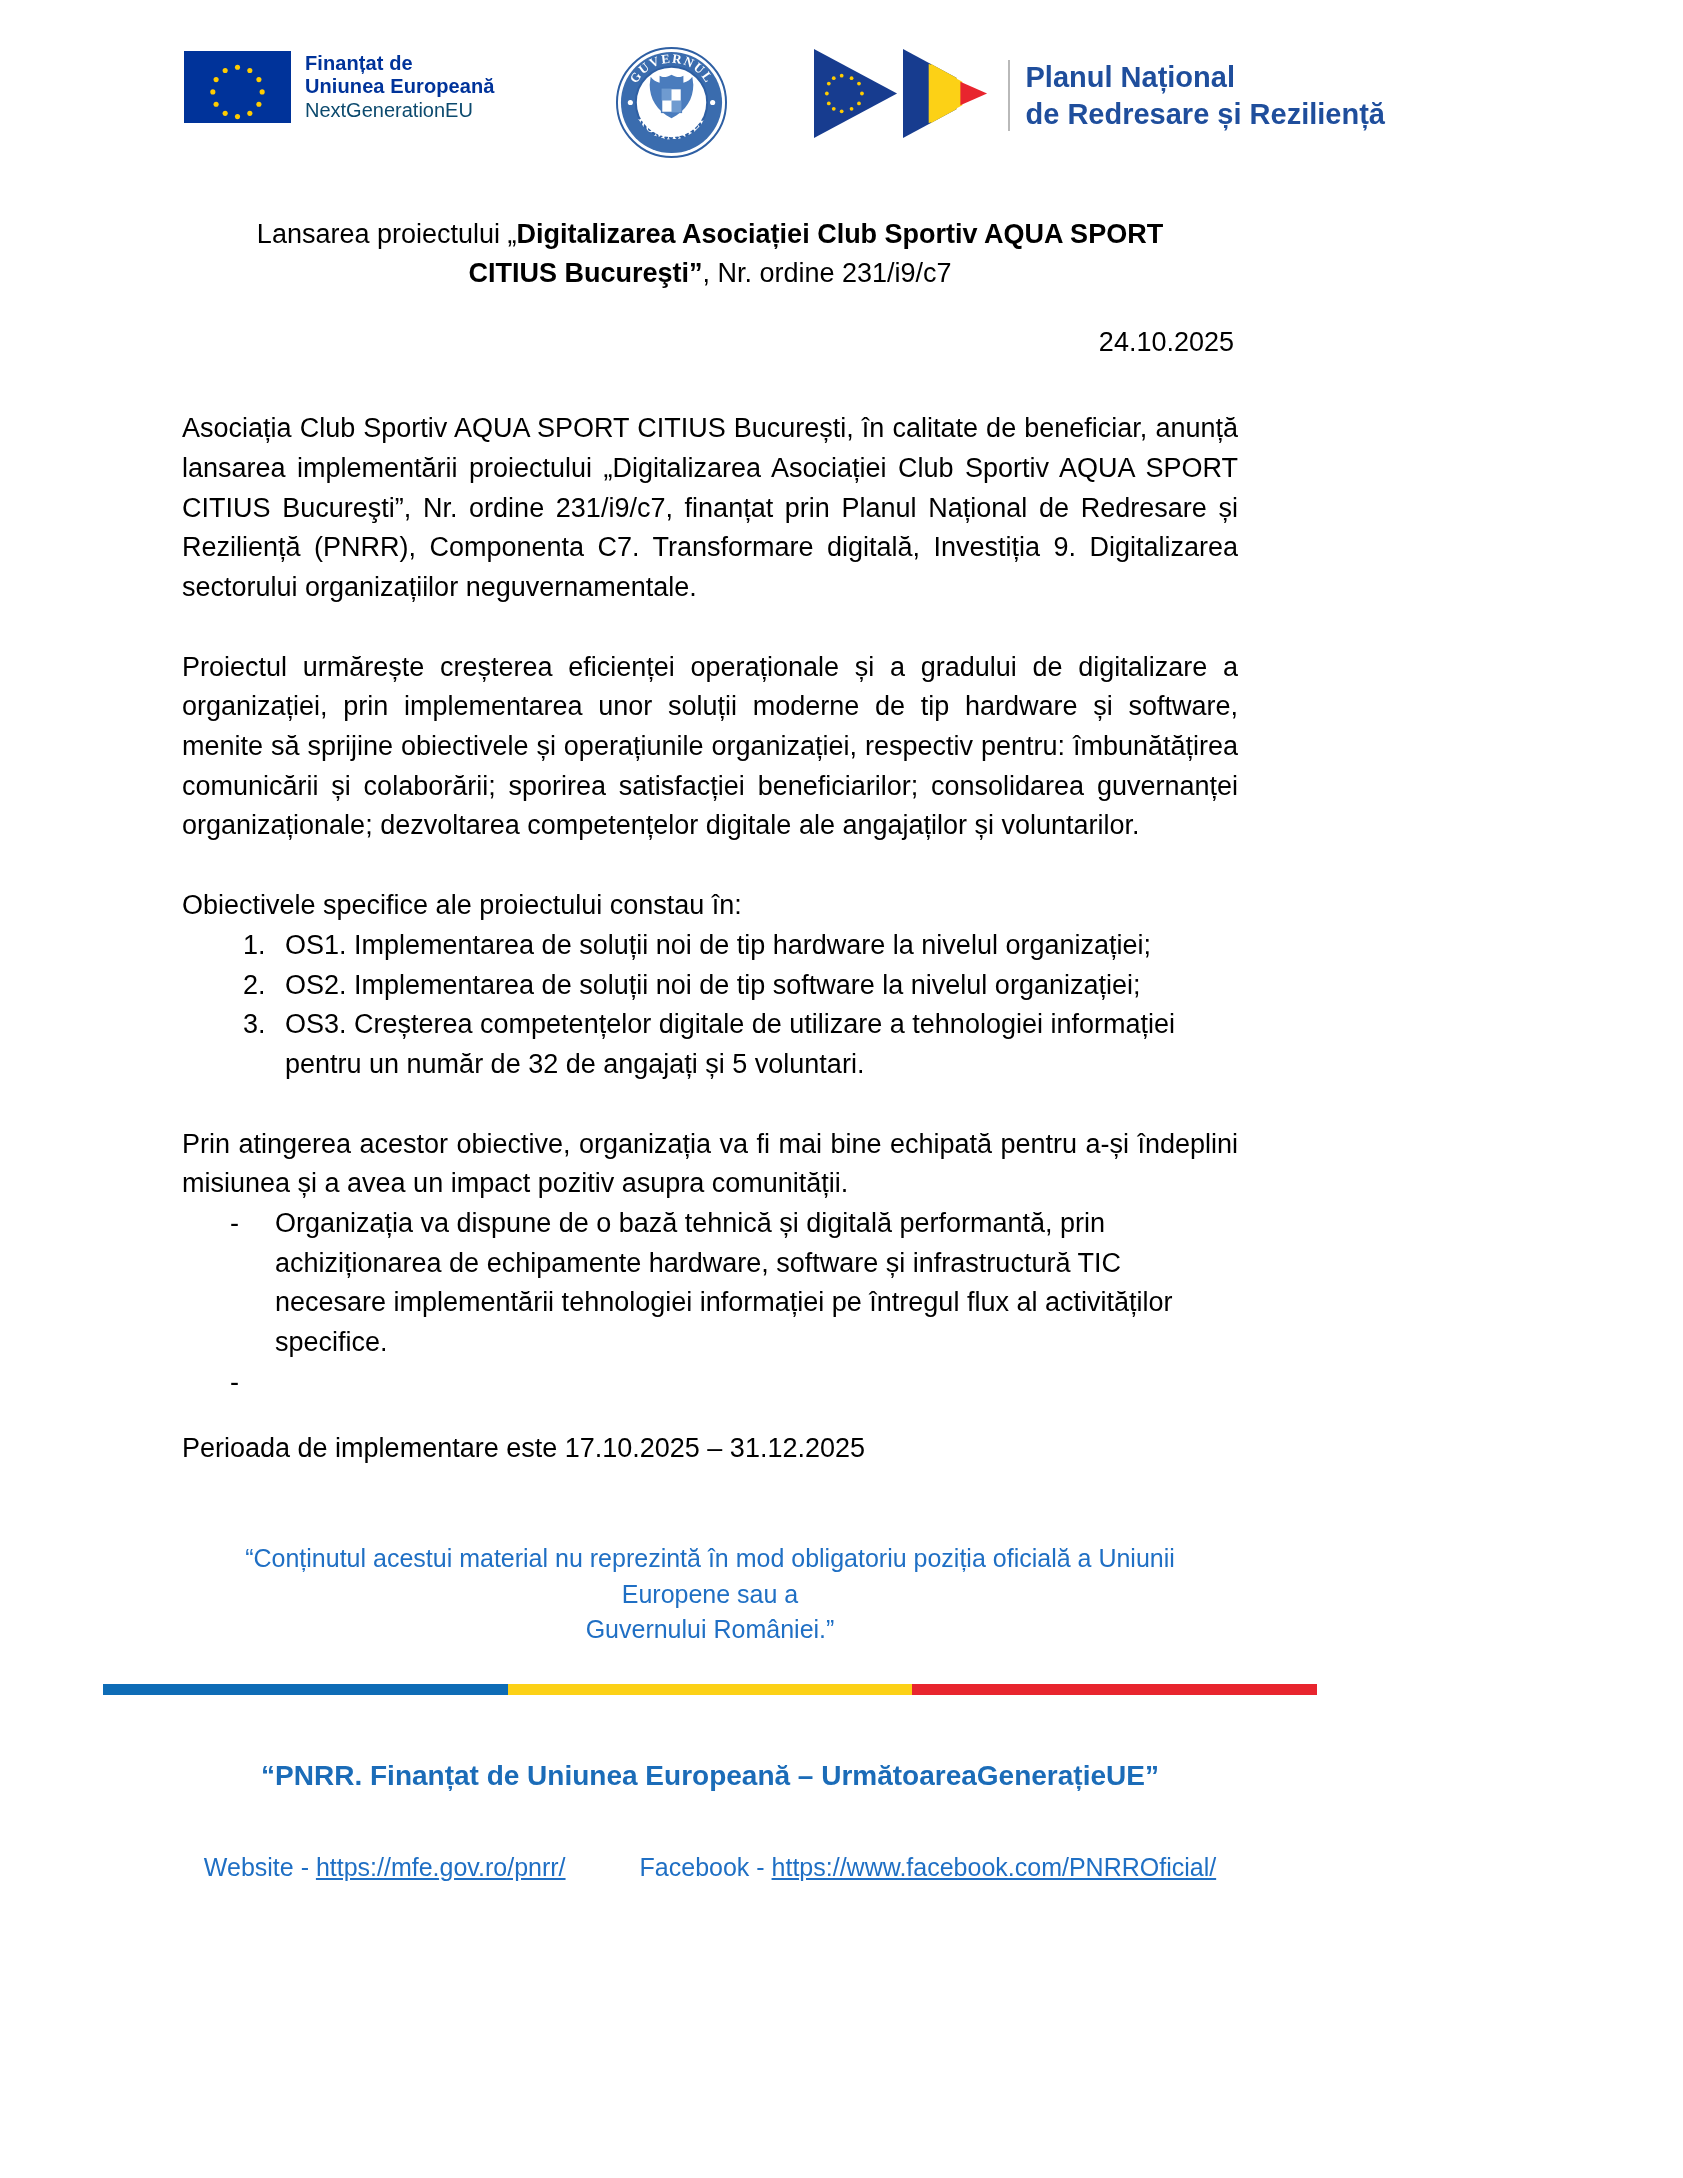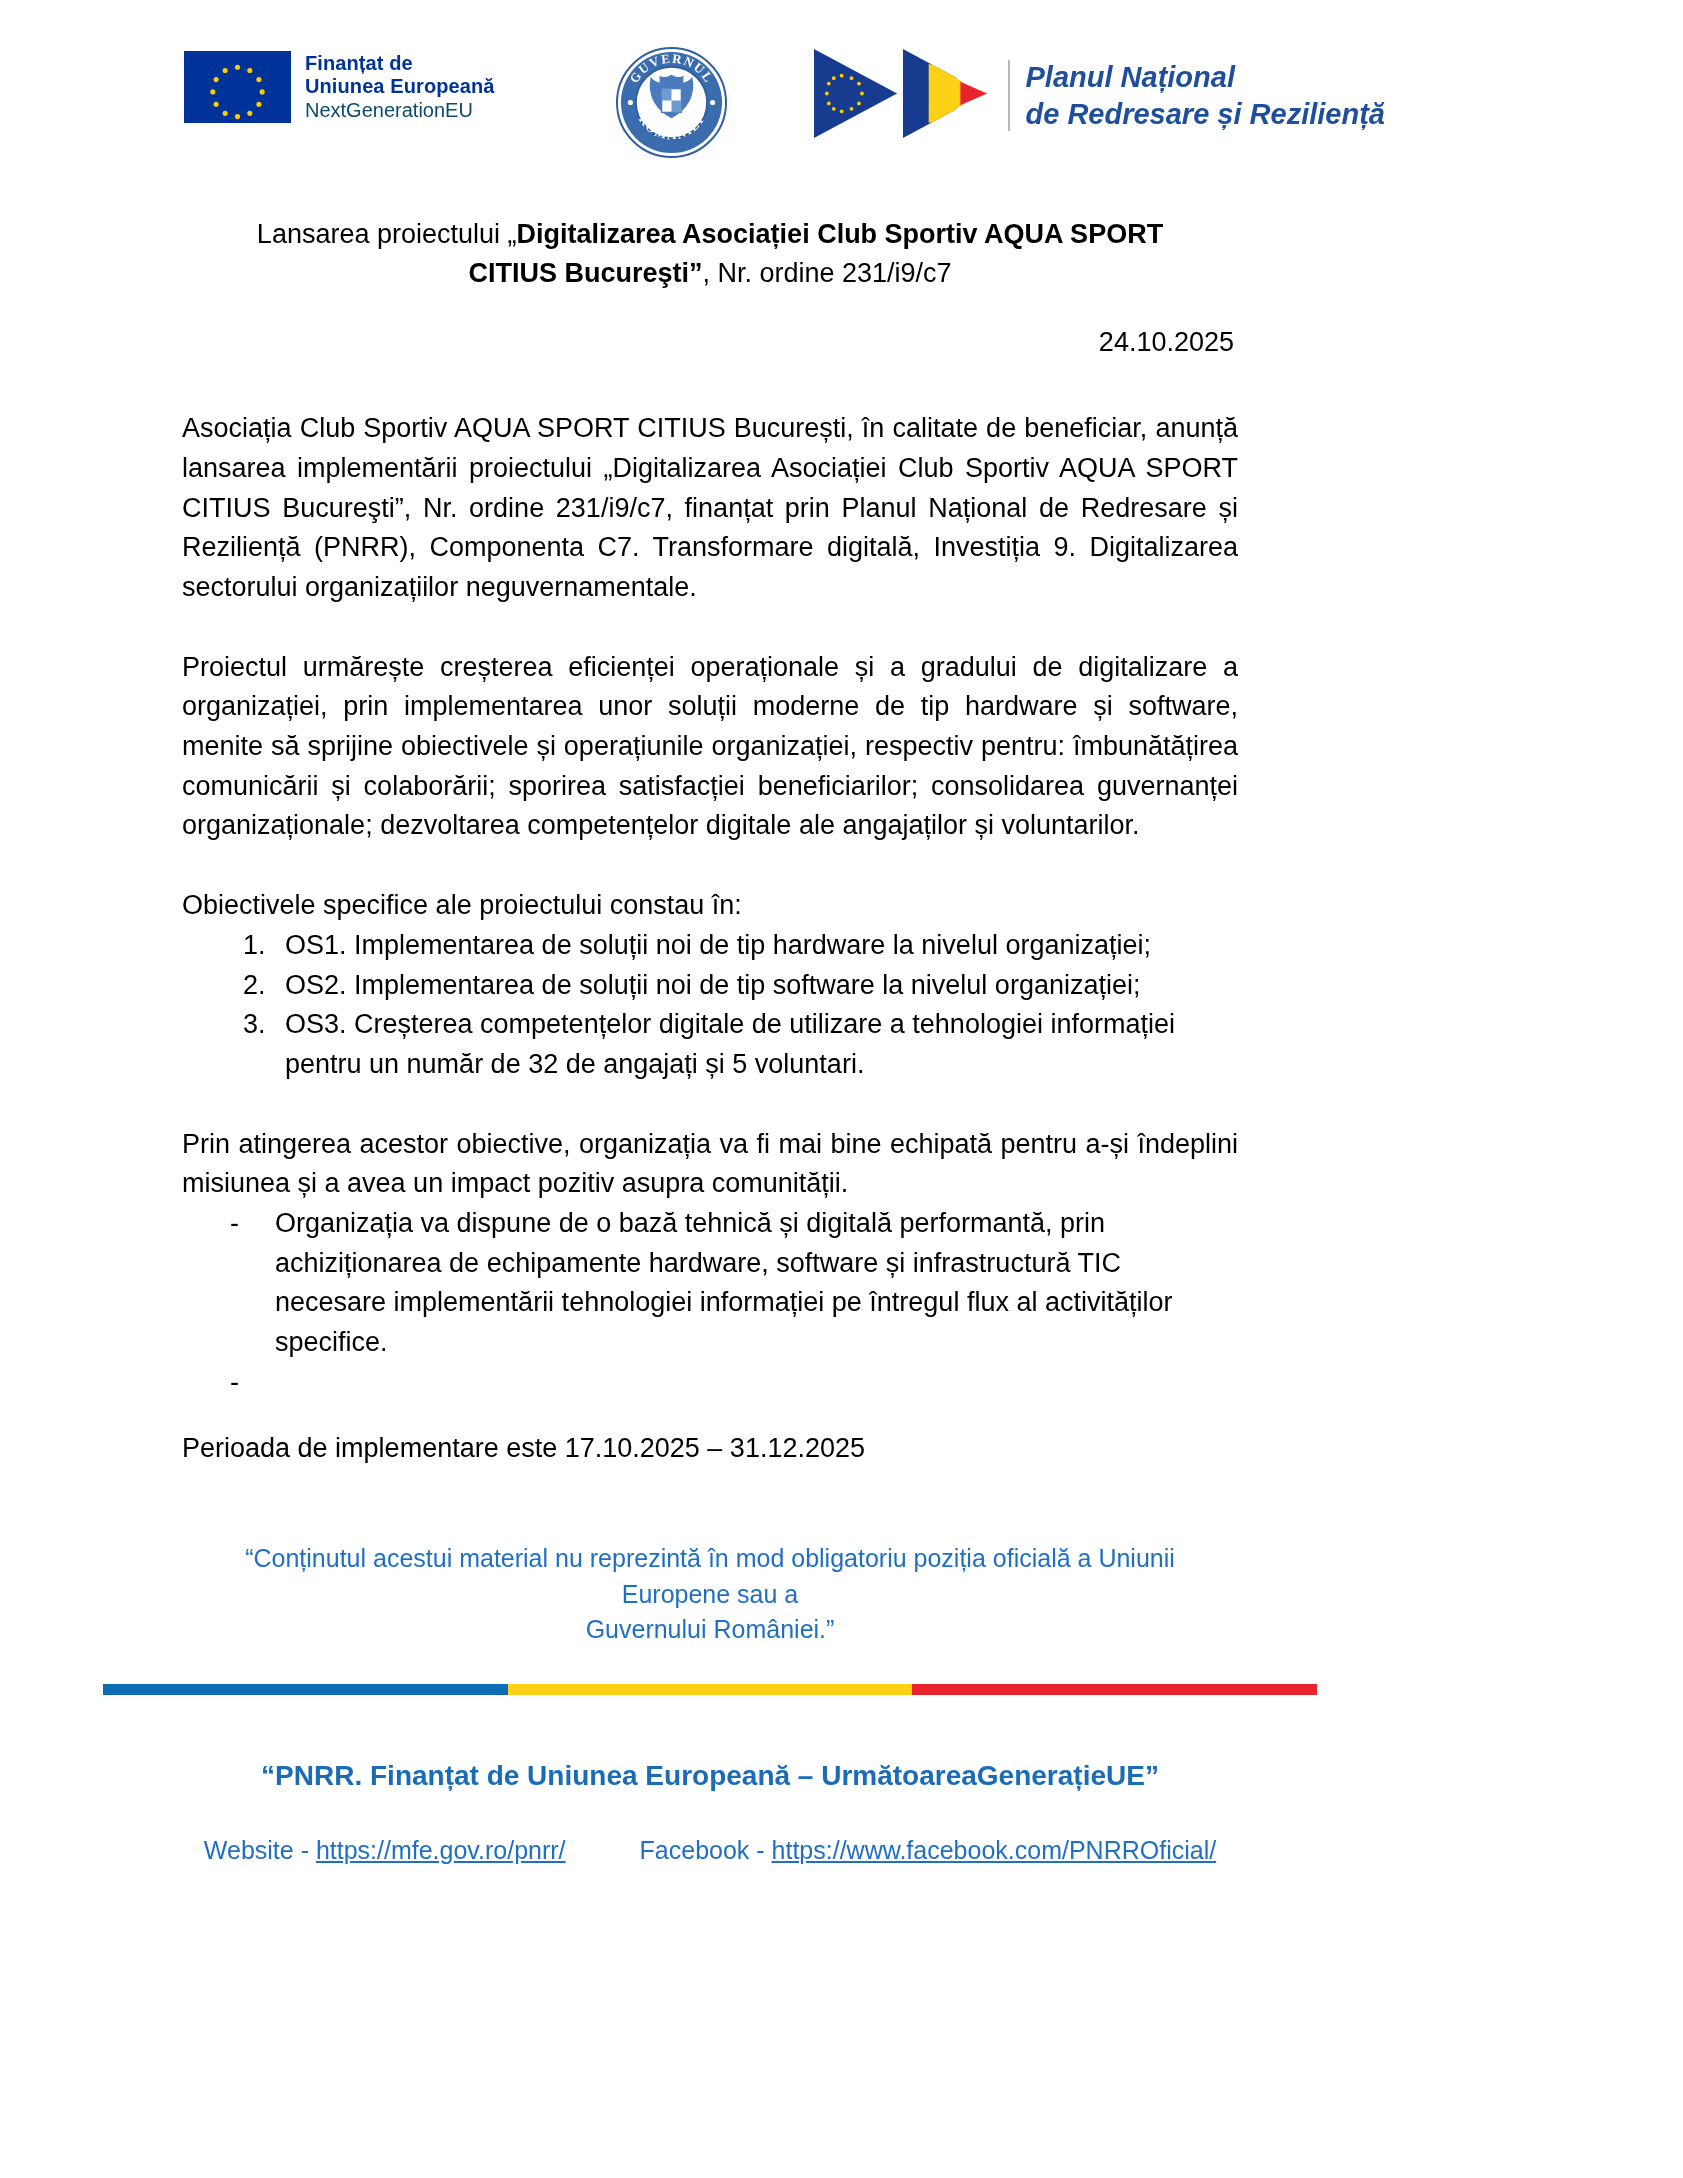--- a/index.html
+++ b/index.html
@@ -88,21 +88,20 @@
     height: 71px;
     background: #b9b9b9;
     flex: none;
   }
   .pnrr-text {
     line-height: 1.25;
     white-space: nowrap;
     color: #1F4E9C;
     font-size: 29px;
     font-weight: bold;
-    font-style: italic;
   }
 
   
   .content {
     padding: 0 182px 0 182px;
     box-sizing: border-box;
   }
 
   .doc-title {
     text-align: center;
@@ -194,21 +193,21 @@
     color: #1B6CB8;
     font-weight: bold;
     font-size: 28px;
     margin-top: 65px;
   }
 
   .footer-links {
     display: flex;
     justify-content: center;
     gap: 74px;
-    margin-top: 44px;
+    margin-top: 61px;
     font-size: 25px;
     color: #1F6FC4;
   }
   .footer-links a,
   .footer-links .u {
     color: #1F6FC4;
     text-decoration: underline;
   }
   .footer-links .lbl { color: #1F6FC4; text-decoration: none; }
 </style>

